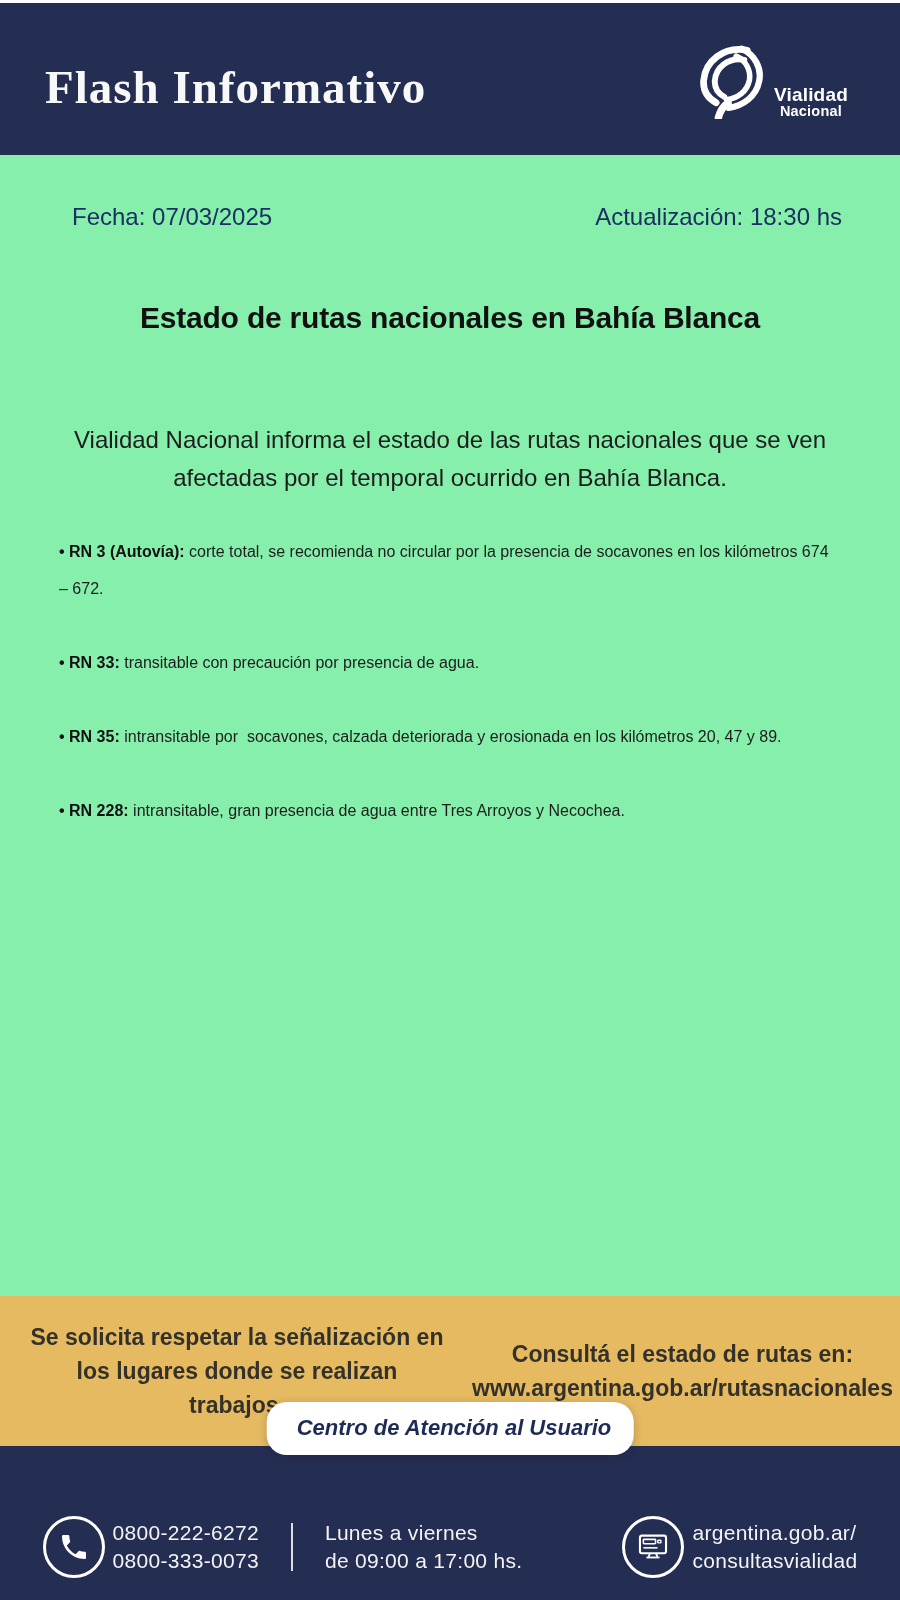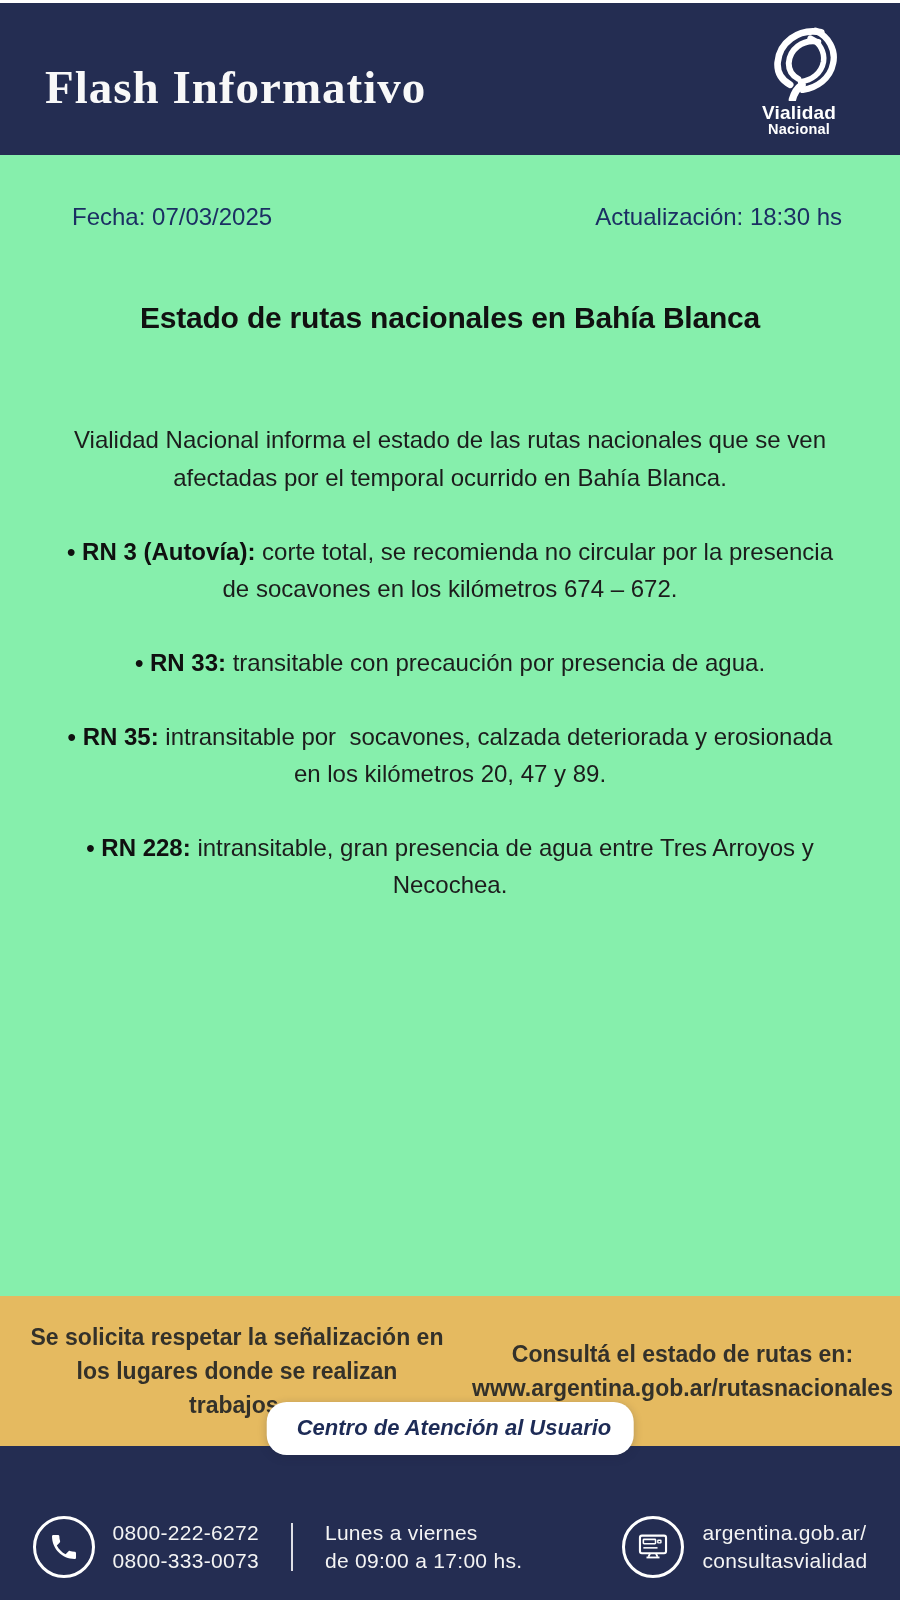--- a/index.html
+++ b/index.html
@@ -32,21 +32,21 @@
   }
   .header h1{
     font-family:"Liberation Serif",serif;
     font-weight:bold;
     font-size:47px;
     color:#f8f8f8;
     letter-spacing:1px;
     margin-top:16px;
   }
   .logo{
-    display:flex;flex-direction:column;align-items:flex-start;
+    display:flex;flex-direction:row;align-items:flex-end;
     margin-top:6px;
   }
   .logo svg{display:block;}
   .logo-text{
     text-align:center;color:#ffffff;line-height:1.02;
     margin-top:2px;
   }
   .logo-line1{font-size:19px;font-weight:bold;display:block;letter-spacing:.2px;}
   .logo-line2{font-size:14.5px;font-weight:bold;display:block;letter-spacing:.2px;}
 
@@ -75,22 +75,22 @@
     font-size:24px;
     line-height:38px;
     color:var(--body-text);
   }
   .routes{
     list-style:none;
     margin:36px auto 0 auto;
     max-width:782px;
   }
   .routes li{
-    text-align:center;
-    font-size:24px;
+    text-align:left;
+    font-size:16px;
     line-height:37px;
     color:var(--body-text);
     margin-bottom:37px;
   }
   .rlabel{font-weight:bold;color:#101010;}
   .rtext{white-space:pre-wrap;}
 
   
   .gold-band{
     position:absolute;
@@ -156,21 +156,21 @@
     align-items:center;
     gap:26px;
   }
   .circle-icon{
     width:62px;height:62px;
     border:3px solid #ffffff;
     border-radius:50%;
     display:flex;align-items:center;justify-content:center;
     flex:0 0 auto;
   }
-  .fgroup{display:flex;align-items:center;gap:18px;}
+  .fgroup{display:flex;align-items:center;gap:8px;}
   .ftext{font-size:21px;line-height:28px;letter-spacing:.3px;}
   .fdivider{
     width:2px;height:48px;
     background:rgba(255,255,255,.85);
     margin:0 6px;
   }
   .gap-between{width:48px;}
 </style>
 </head>
 <body>

